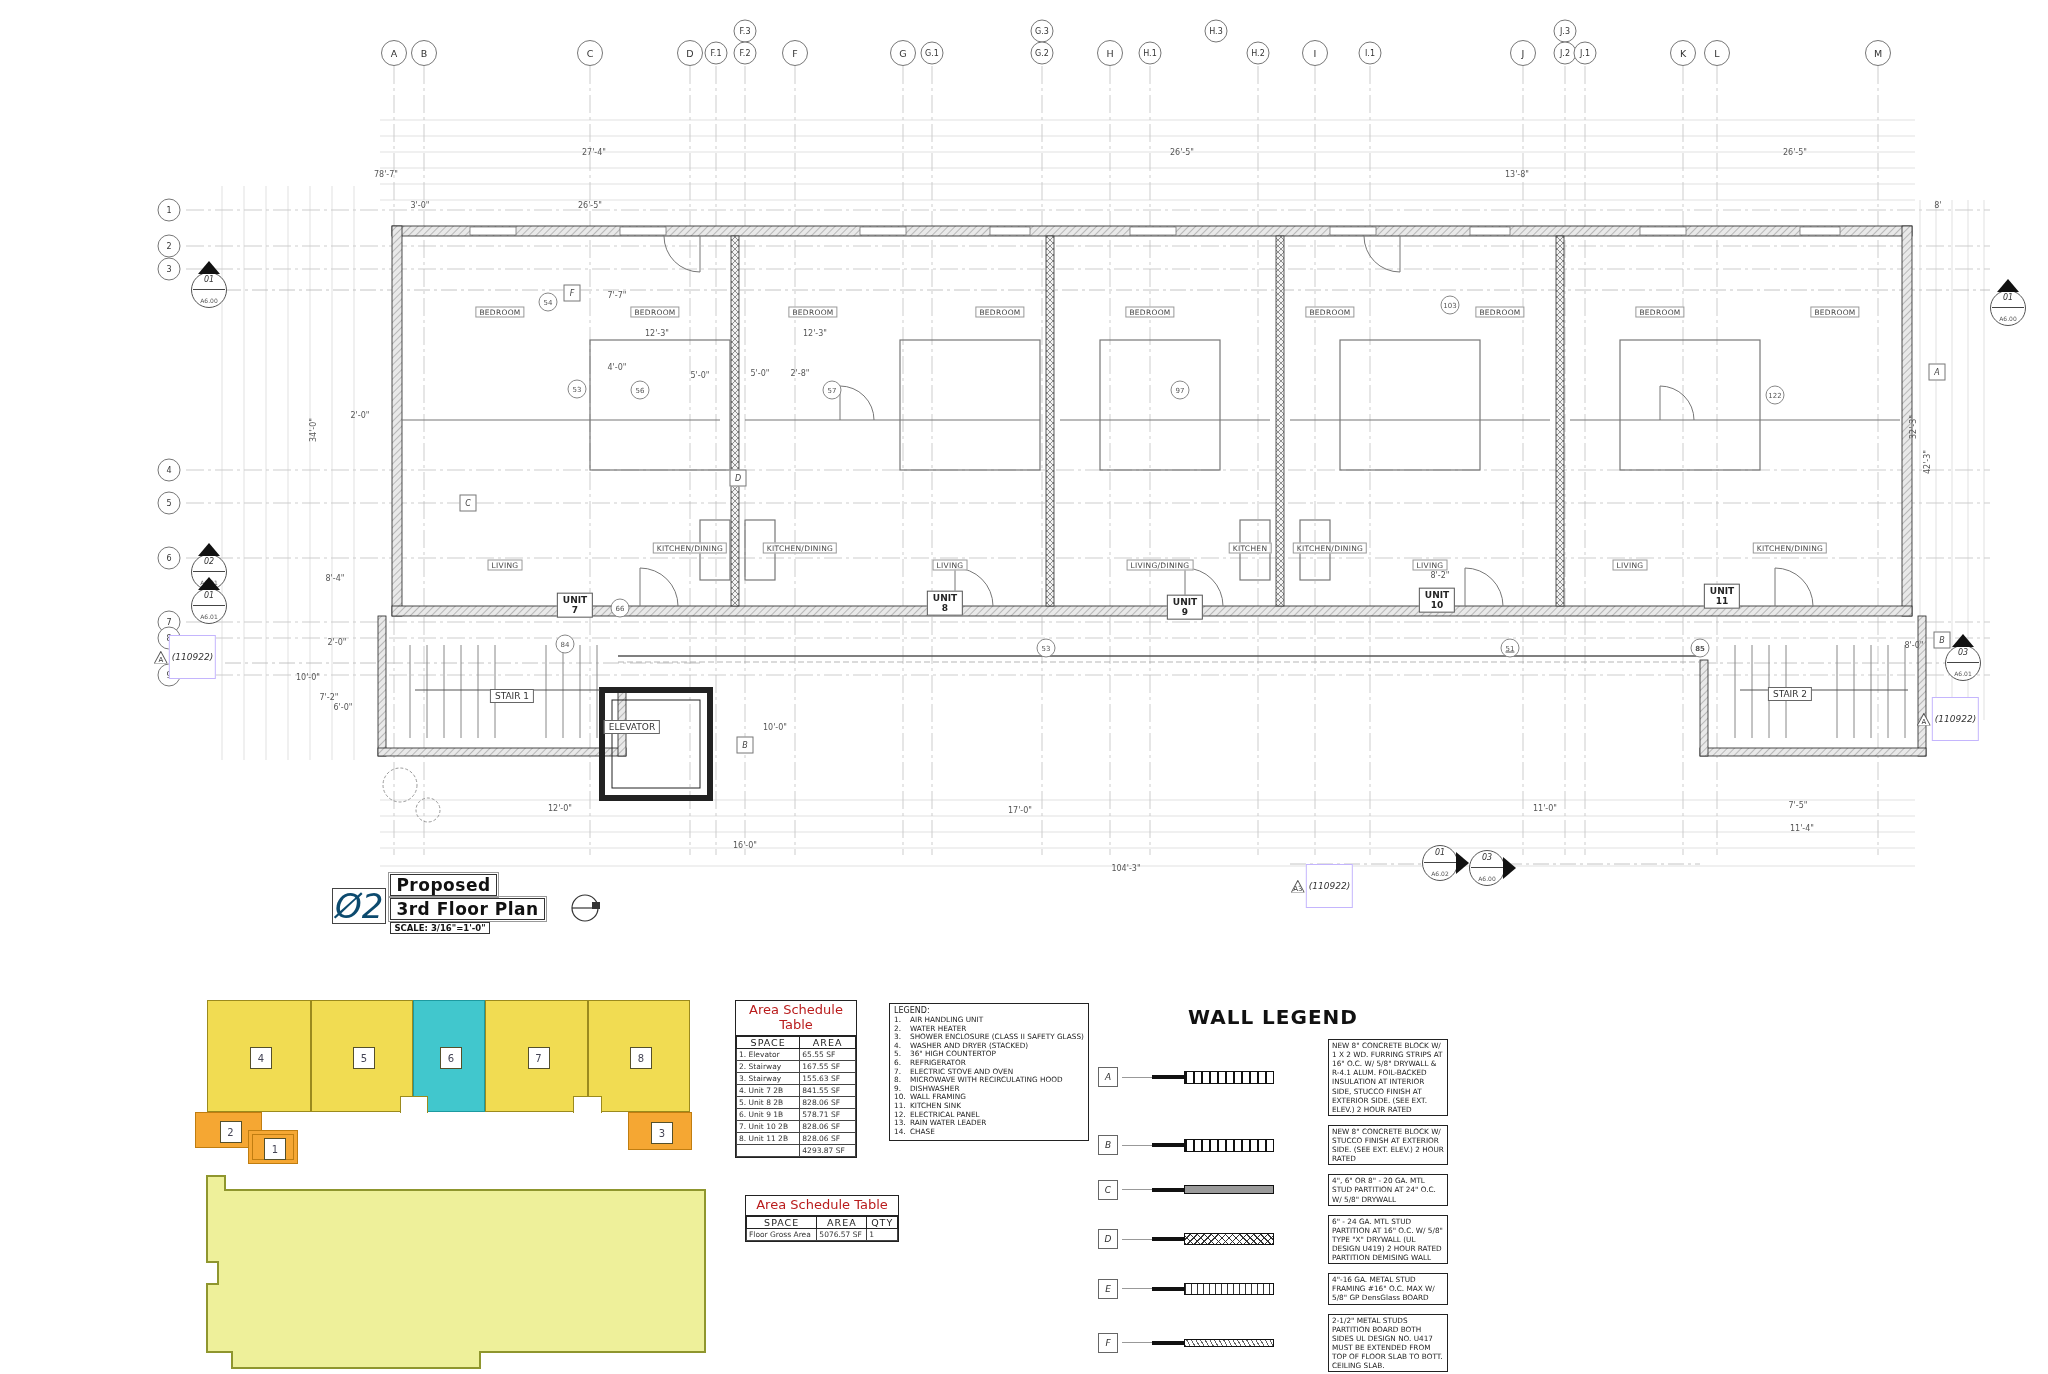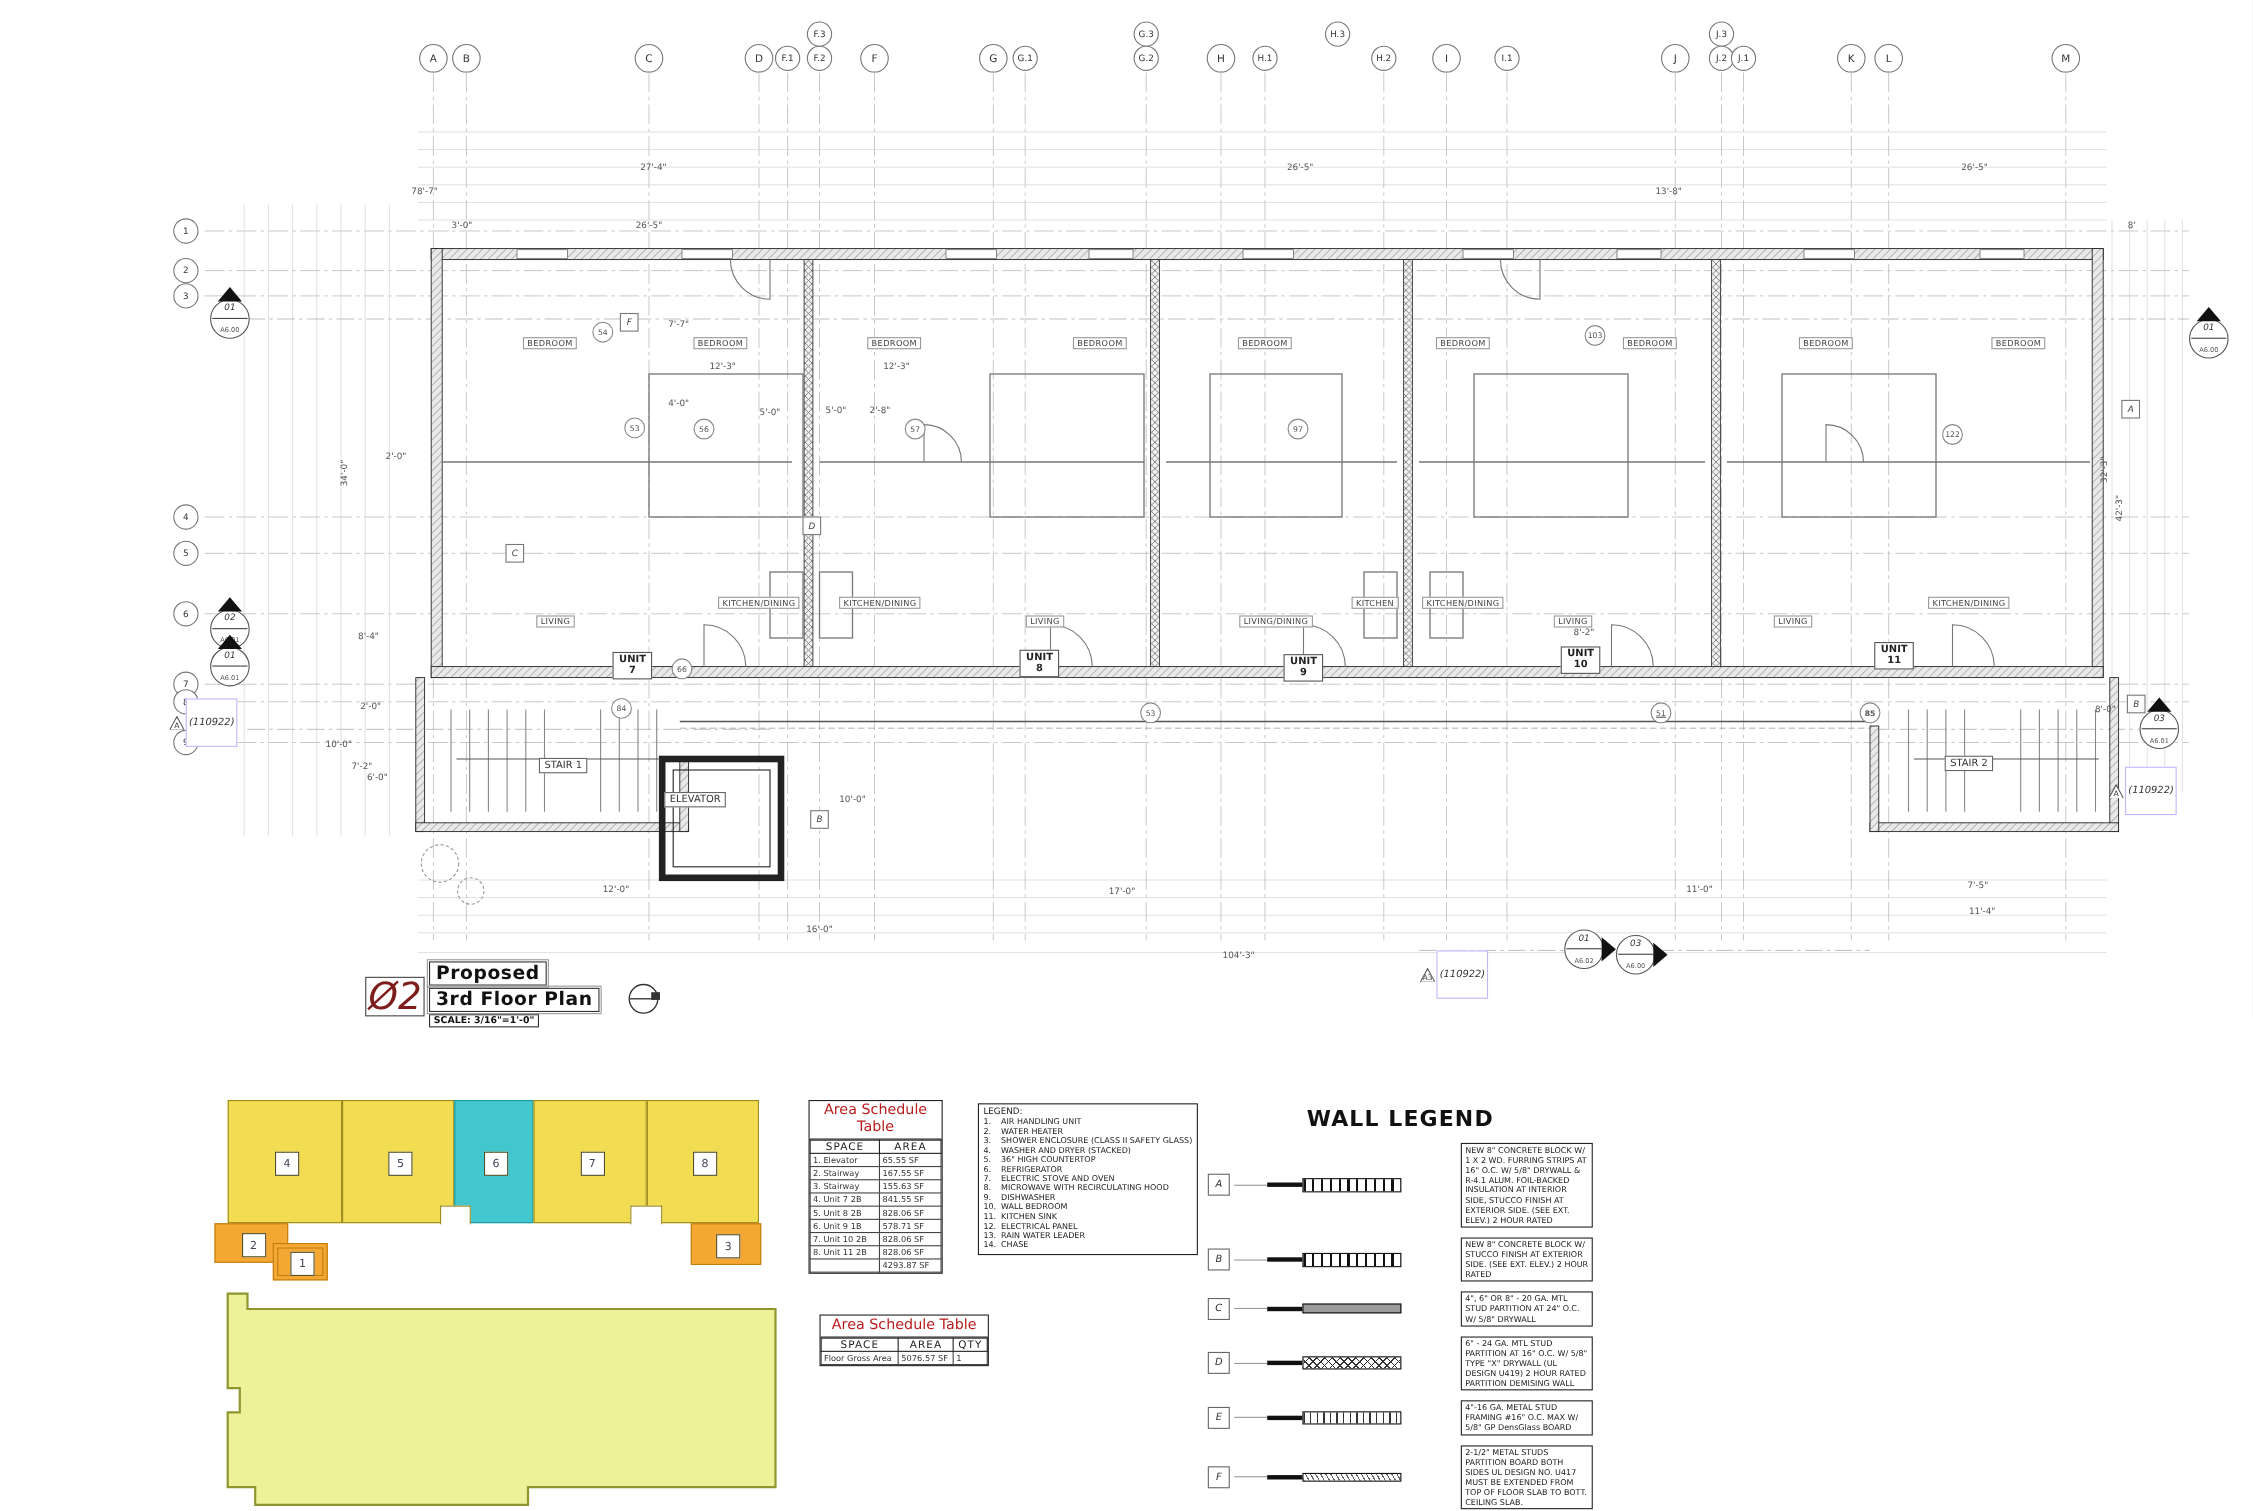--- a/index.html
+++ b/index.html
@@ -40,21 +40,21 @@
   
   .rev{display:flex;align-items:center;font-size:9px;color:#333;}
   .rev .tri-outline{width:14px;height:13px;clip-path:polygon(50% 0,0 100%,100% 100%);background:#555;
             display:flex;align-items:flex-end;justify-content:center;margin-right:1px;}
   .rev .tri-inner{width:12px;height:11px;clip-path:polygon(50% 0,0 100%,100% 100%);background:#fff;
             font-size:7px;display:flex;align-items:flex-end;justify-content:center;color:#333;}
   .rev .txt{border:1px solid #c4b5fd;background:#fff;padding:16px 2px;font-size:9px;font-style:italic;}
 
   
   #title-block{position:absolute;left:332px;top:874px;display:flex;align-items:flex-start;}
-  #title-number{font-size:34px;font-style:italic;color:#7f1d1d;line-height:1;margin-top:14px;margin-right:4px;
+  #title-number{font-size:34px;font-style:italic;color:#0c4a6e;line-height:1;margin-top:14px;margin-right:4px;
                 border:1px solid #444;padding:0 2px;background:#fff;}
   .tb-line{border:1.5px solid #333;outline:1px solid #999;outline-offset:1px;background:#fff;
            font-size:17px;font-weight:bold;color:#111;padding:0 5px;letter-spacing:.5px;width:max-content;}
   .tb-scale{border:1px solid #333;background:#fff;font-size:8.5px;font-weight:bold;color:#111;
             padding:0 3px;margin-top:2px;width:max-content;}
 
   
   .sched{position:absolute;background:#fff;border:1px solid #222;}
   .sched .t-title{font-size:13px;color:#b91c1c;text-align:center;padding:2px 4px;line-height:1.15;border-bottom:1px solid #222;}
   .sched table{border-collapse:collapse;width:100%;}
@@ -544,21 +544,21 @@
         <div class="lg-item">
           <div class="no">8.</div>
           <div class="tx">MICROWAVE WITH RECIRCULATING HOOD</div>
         </div>
         <div class="lg-item">
           <div class="no">9.</div>
           <div class="tx">DISHWASHER</div>
         </div>
         <div class="lg-item">
           <div class="no">10.</div>
-          <div class="tx">WALL BEDROOM</div>
+          <div class="tx">WALL FRAMING</div>
         </div>
         <div class="lg-item">
           <div class="no">11.</div>
           <div class="tx">KITCHEN SINK</div>
         </div>
         <div class="lg-item">
           <div class="no">12.</div>
           <div class="tx">ELECTRICAL PANEL</div>
         </div>
         <div class="lg-item">

